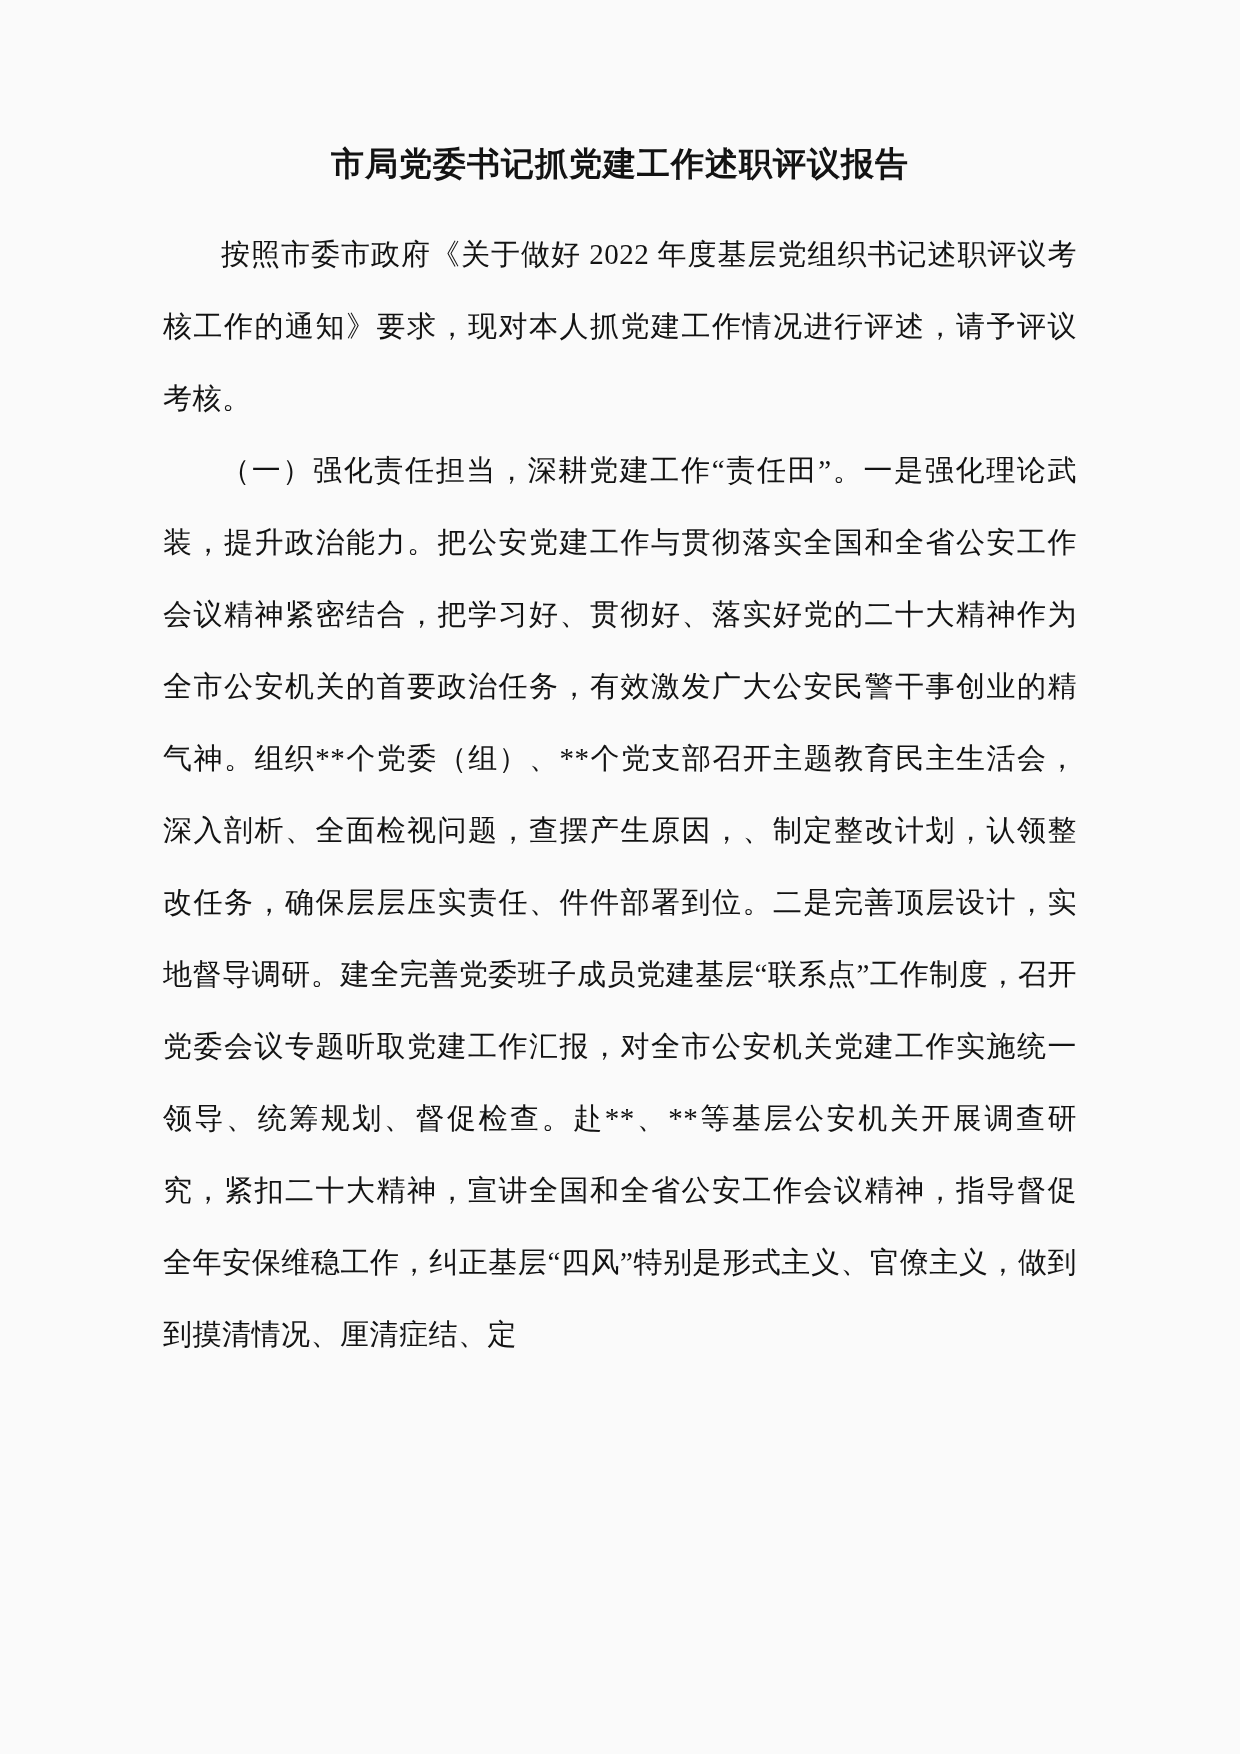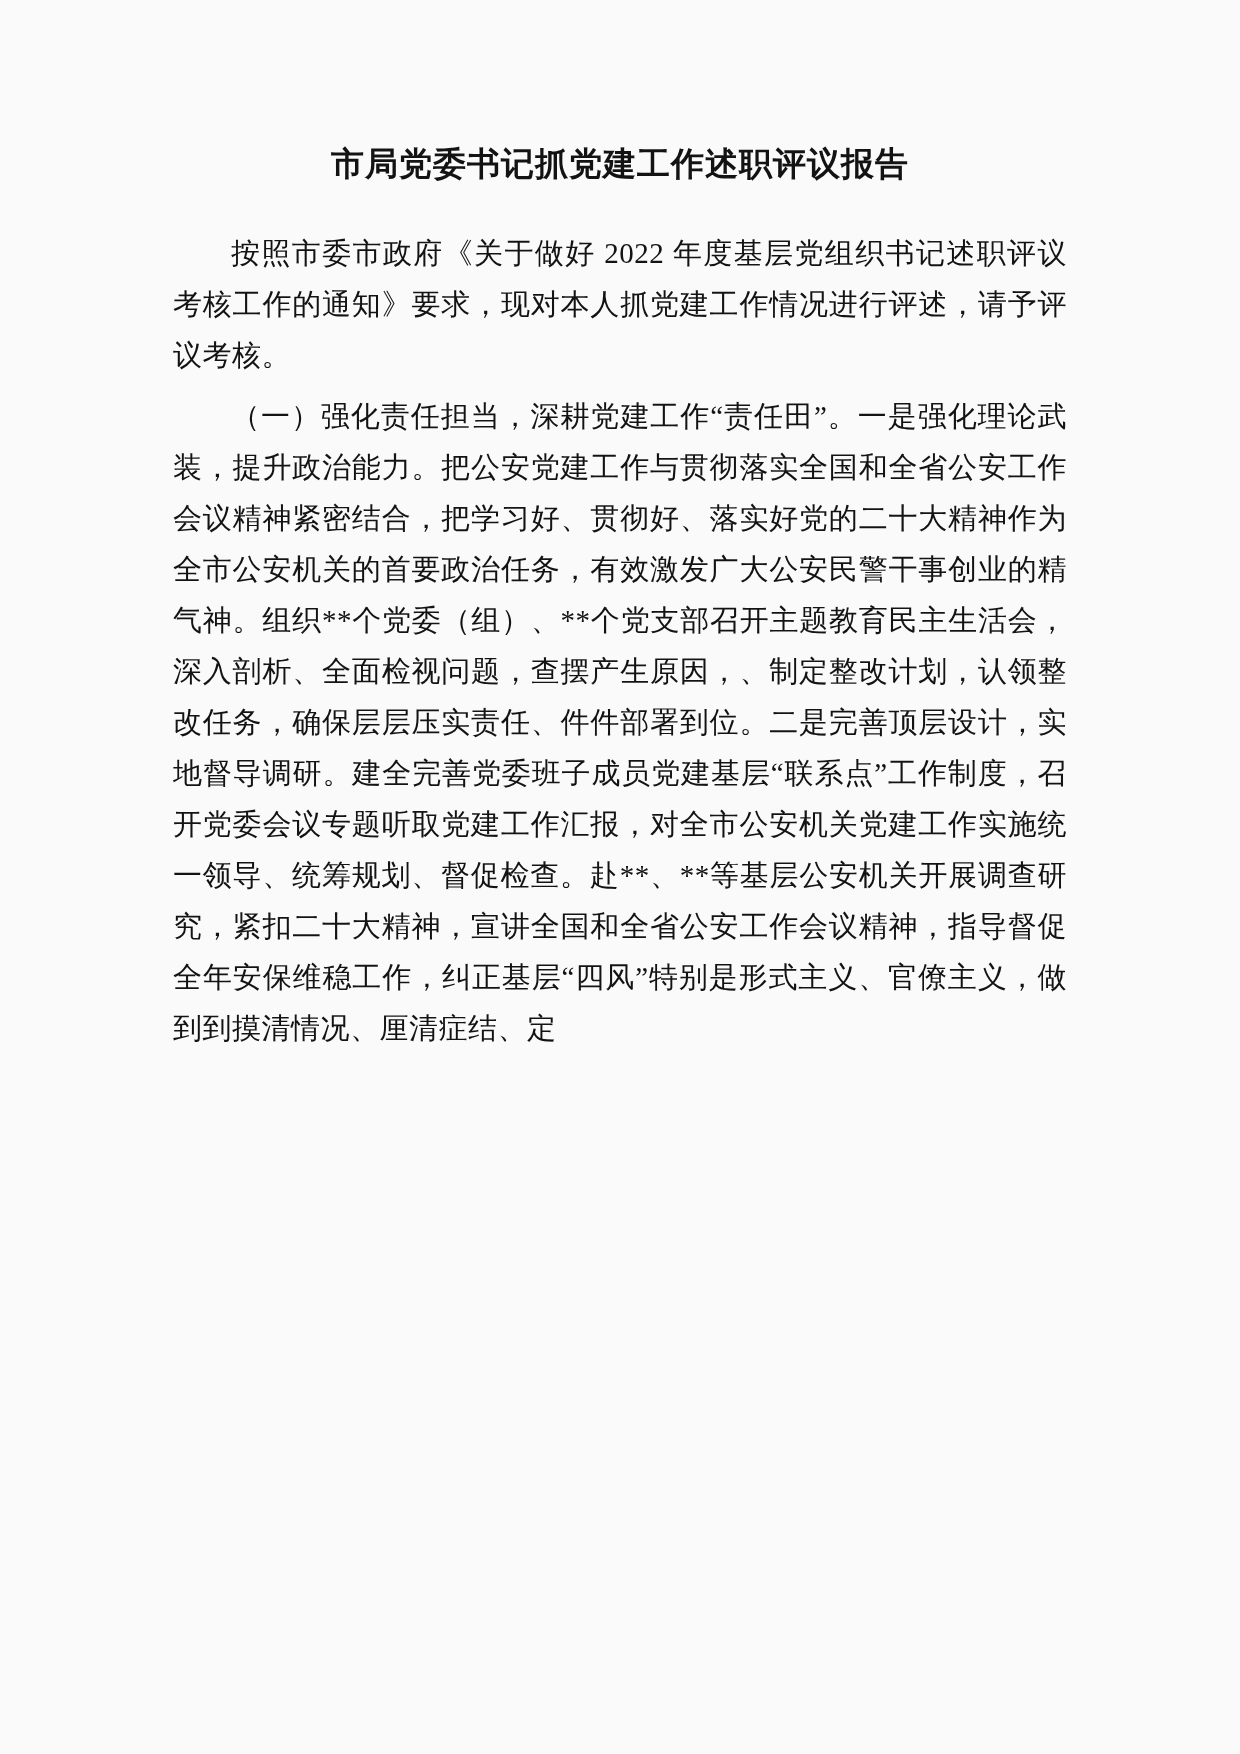--- a/index.html
+++ b/index.html
@@ -15,32 +15,32 @@
       padding: 140px 163px 0 163px;
       background: #fafafa;
       font-family: "Liberation Serif", "DejaVu Serif", serif;
       color: #131313;
       overflow: hidden;
     }
     .doc-title {
       font-size: 33px;
       font-weight: 700;
       text-align: center;
-      margin: 0 0 40px 0;
+      margin: 0 0 30px 0;
       line-height: 48px;
       letter-spacing: 1px;
       text-indent: 0;
     }
     .para {
       font-size: 29px;
       font-weight: 500;
-      line-height: 51px;
+      line-height: 72px;
       text-align: justify;
       text-indent: 2em;
-      margin: 10px;
+      margin: 0;
       letter-spacing: 0.5px;
       word-break: break-all;
     }
     .heading {
       font-size: 30px;
       font-weight: 700;
       line-height: 65px;
       text-indent: 2em;
       margin: 14px 0 10px 0;
       letter-spacing: 0.5px;

